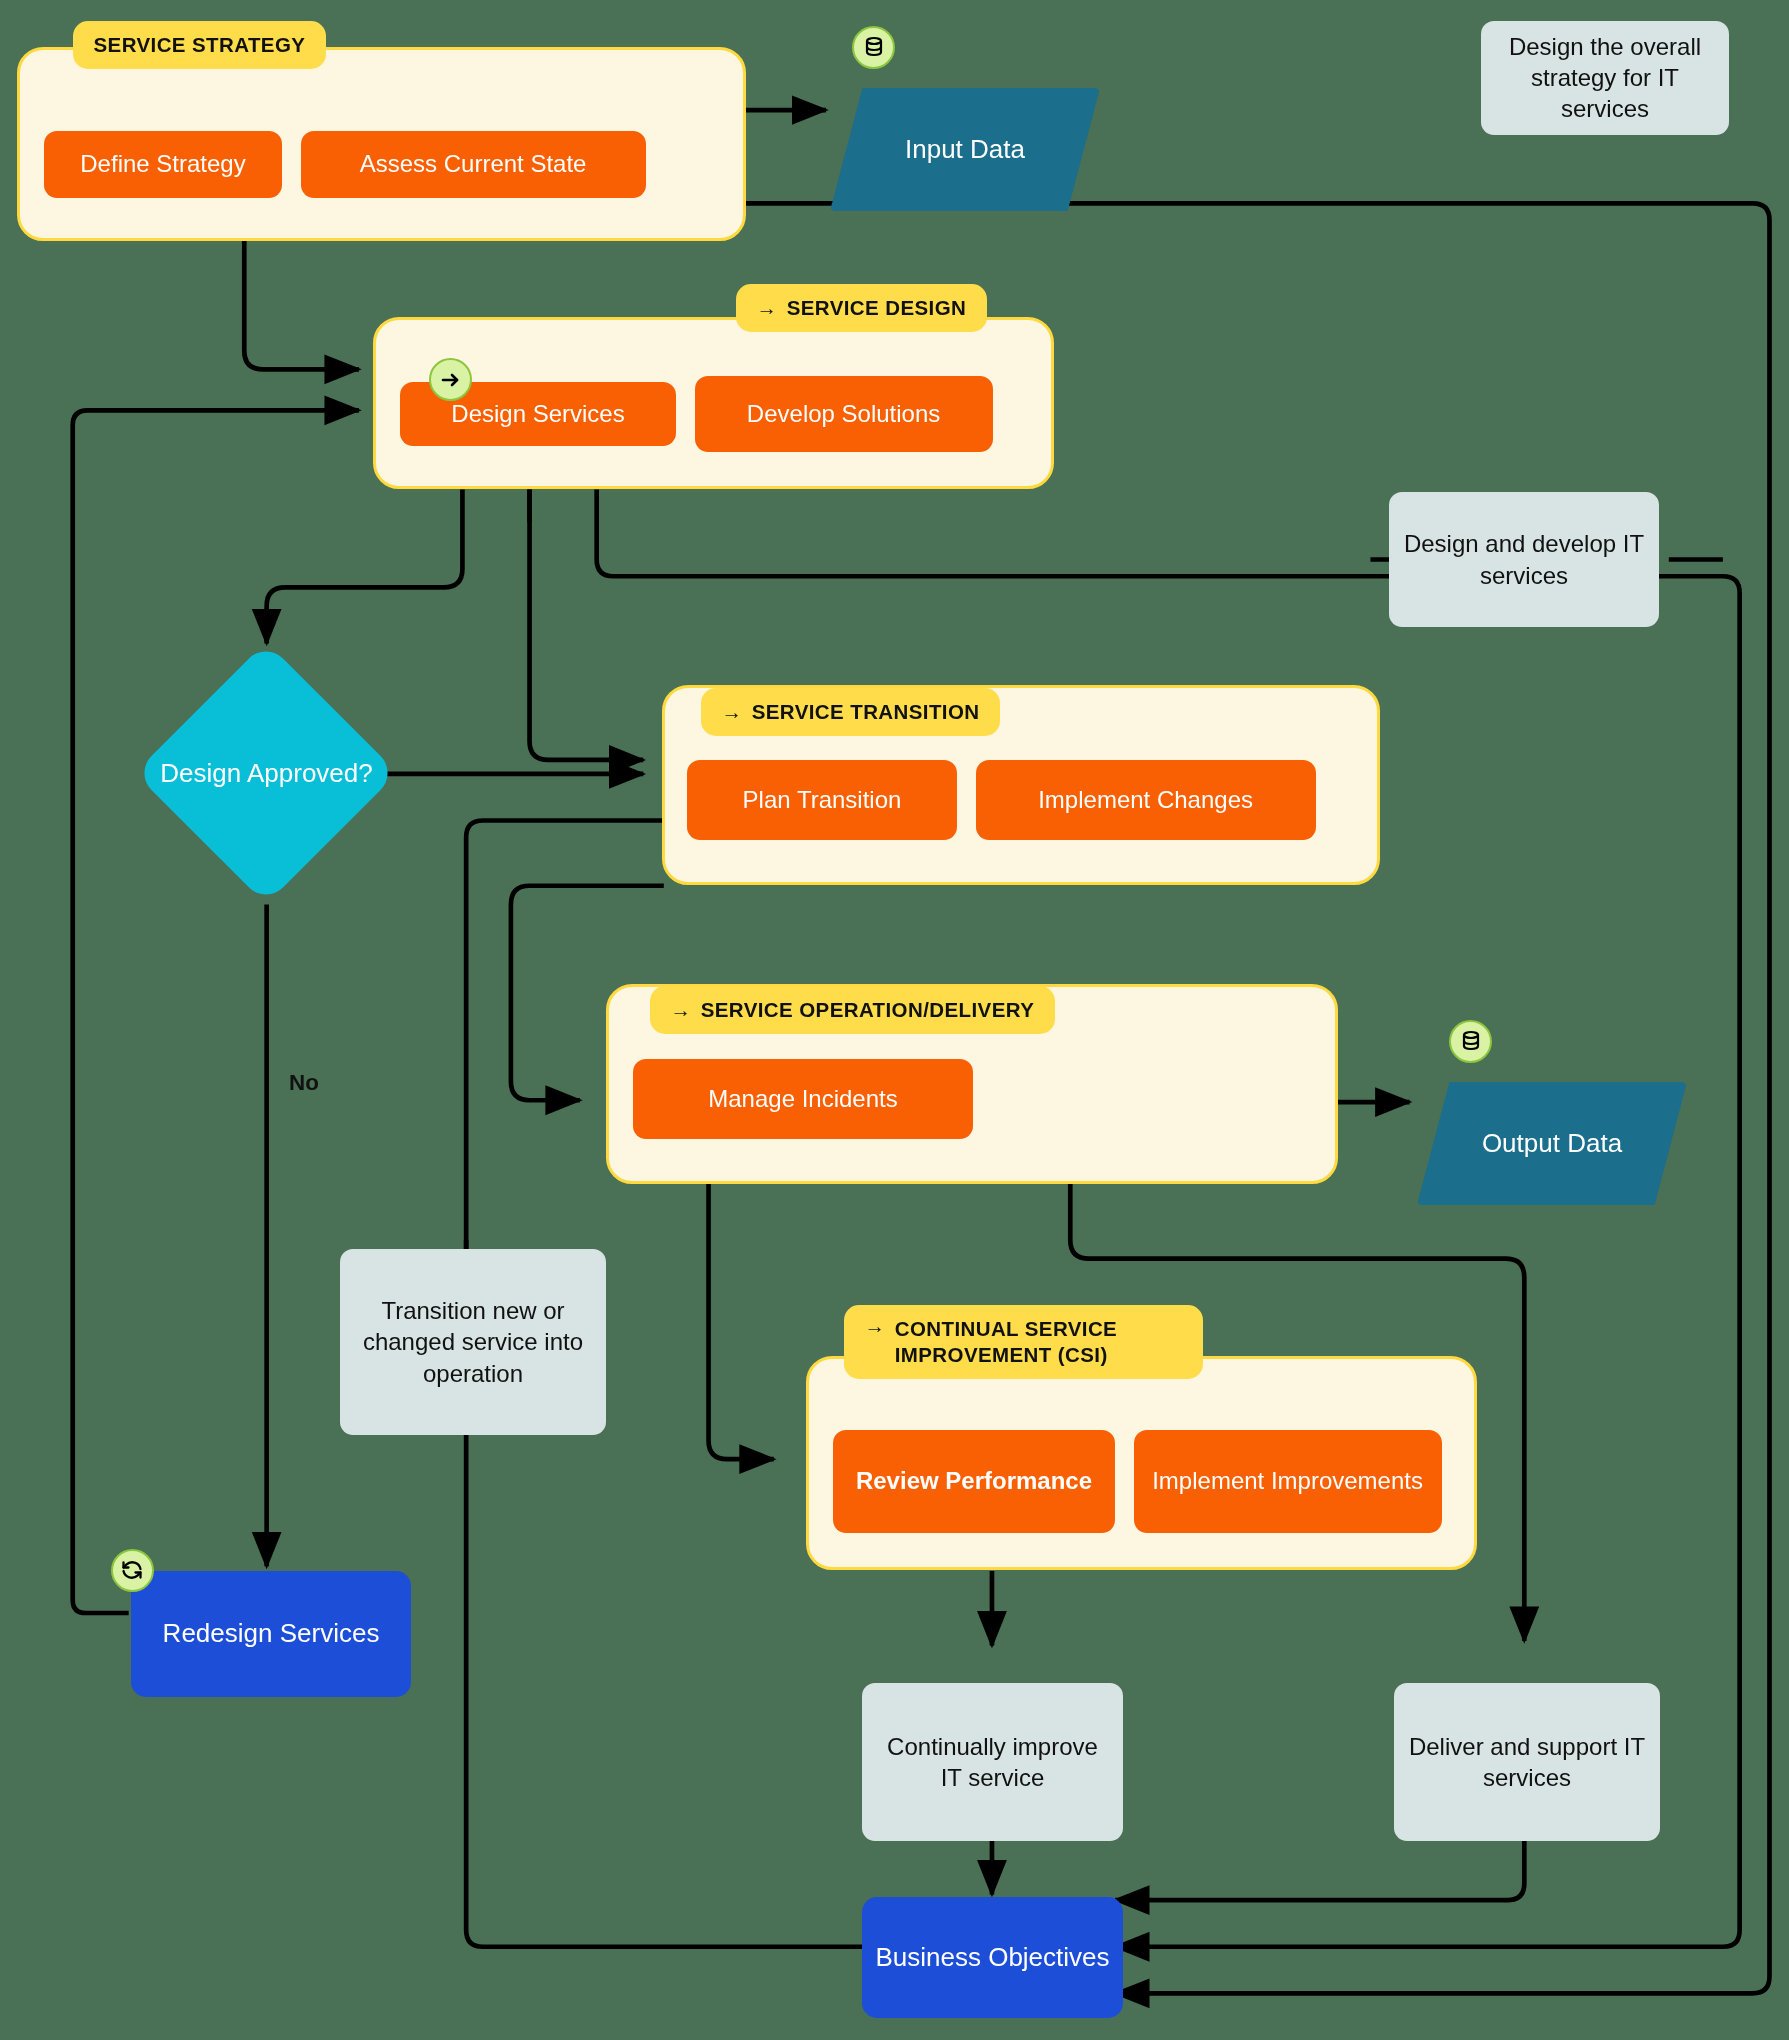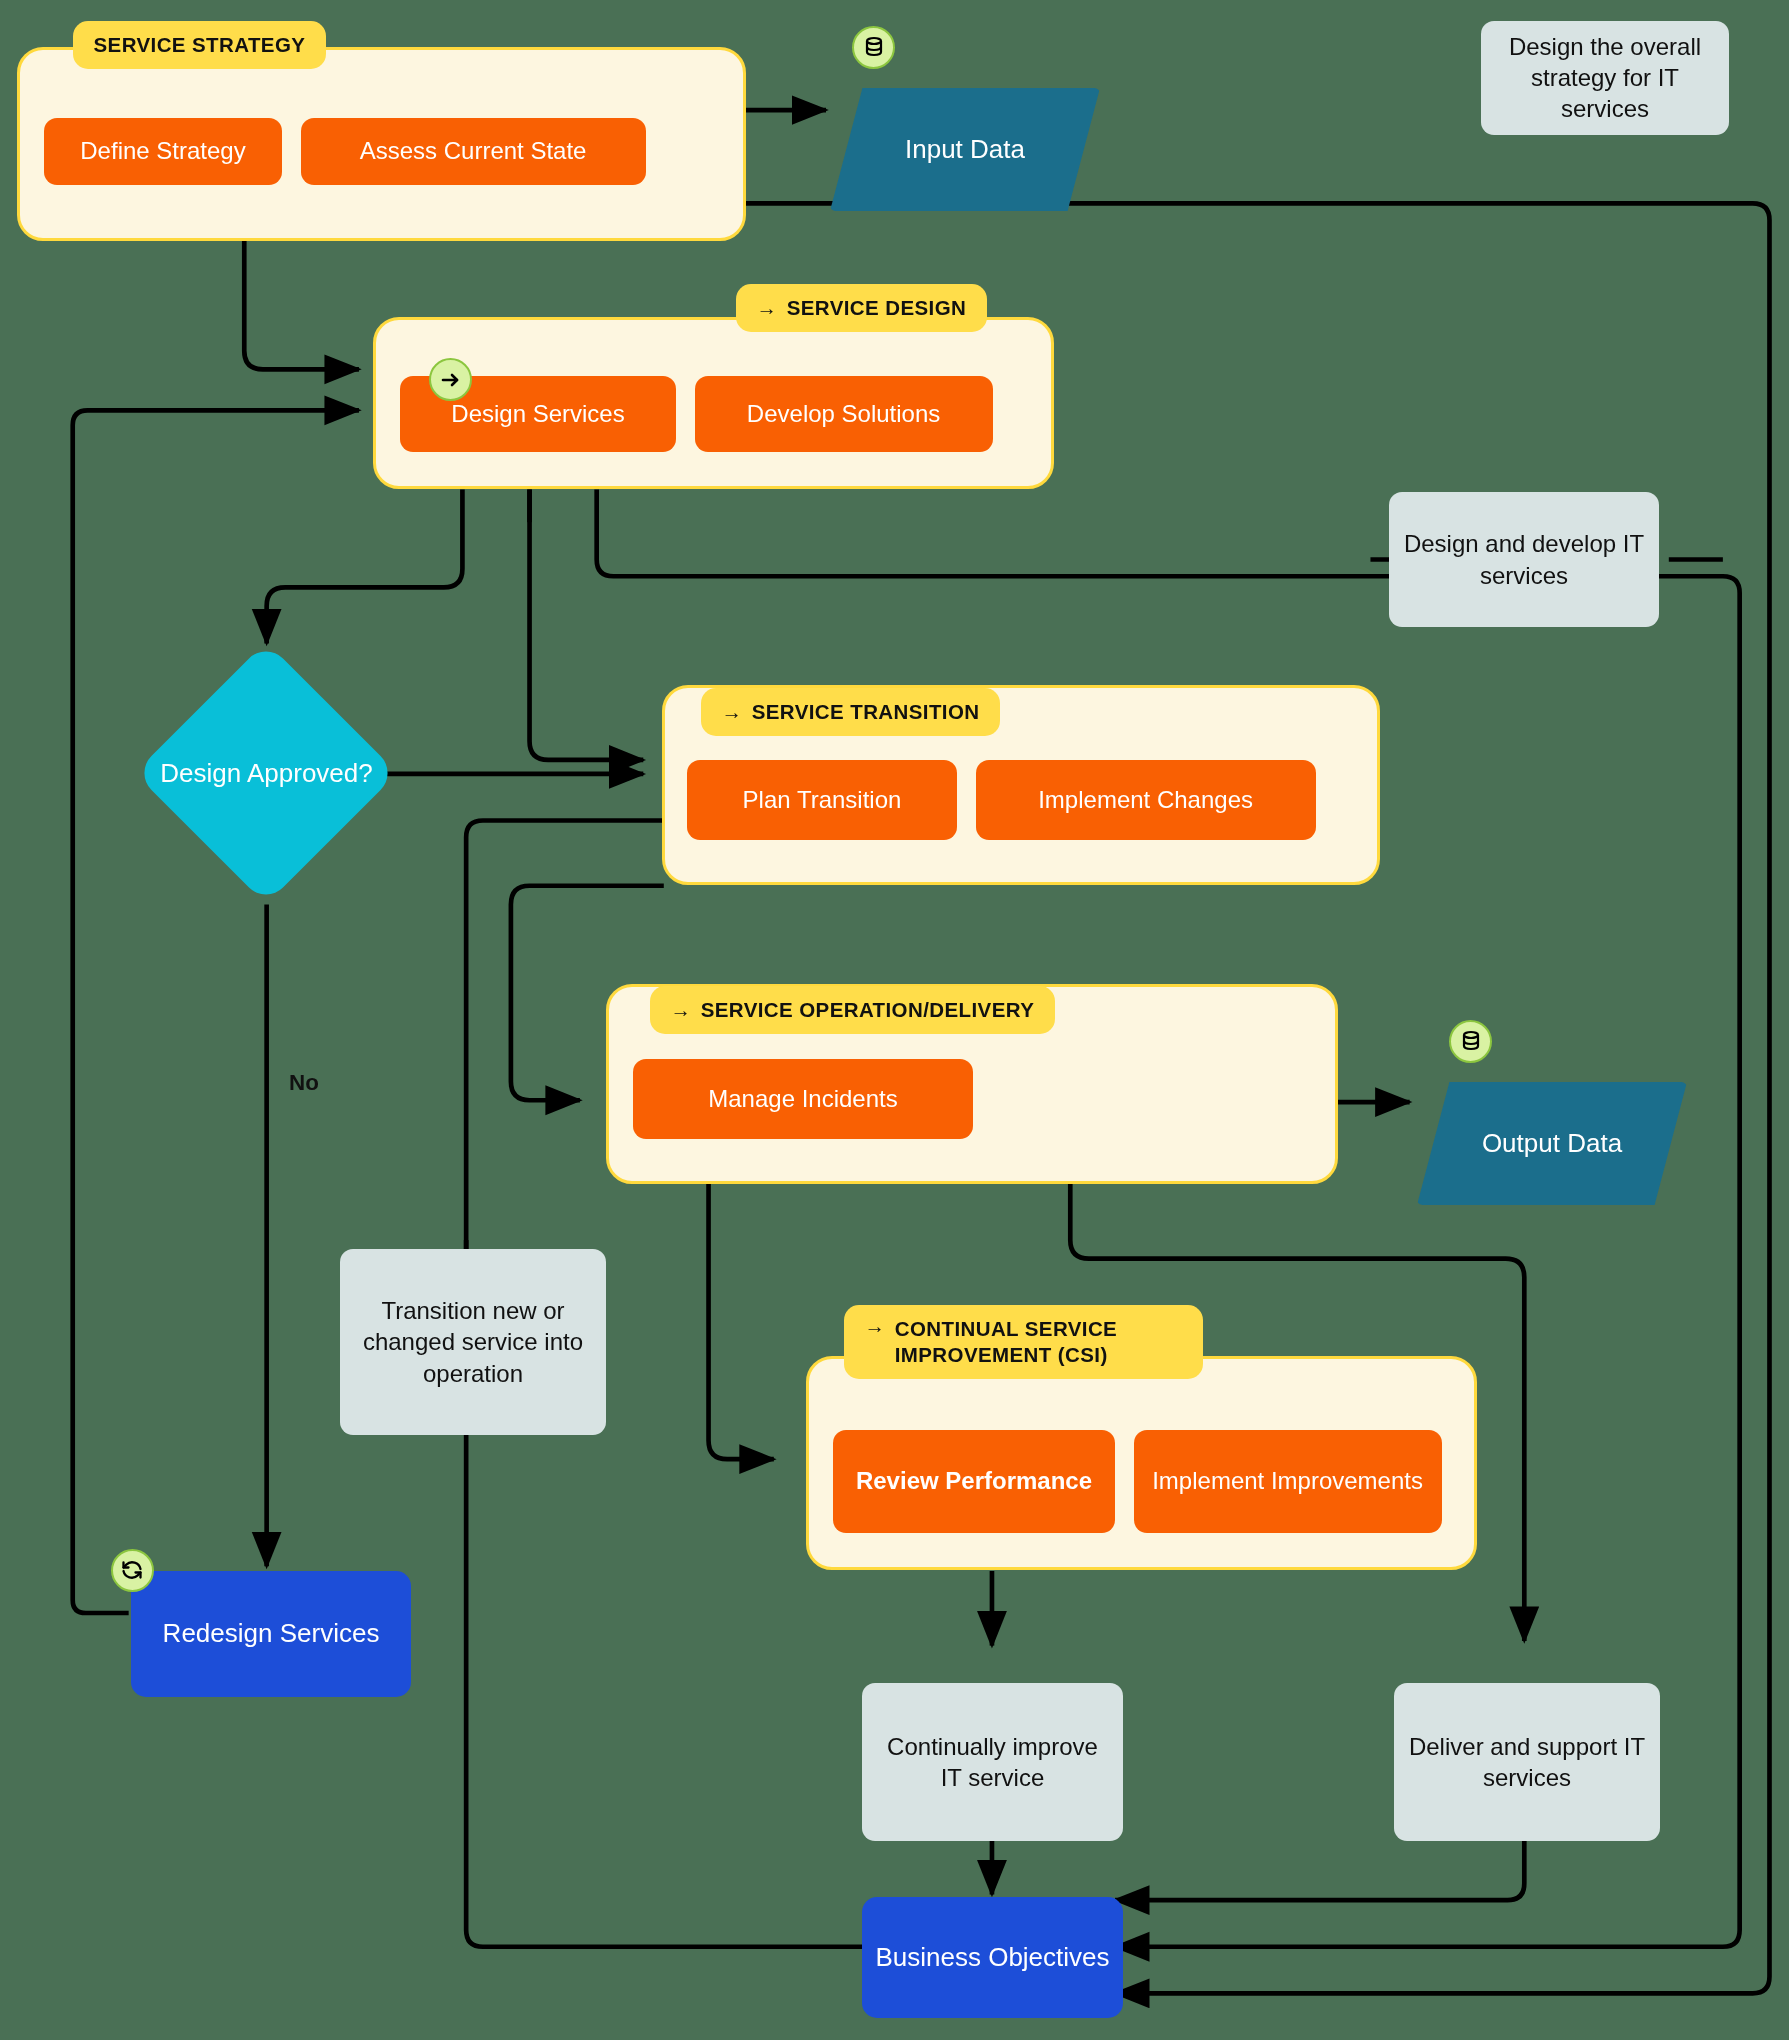--- a/index.html
+++ b/index.html
@@ -209,21 +209,21 @@
     <g fill="none" stroke="#000" stroke-width="5">
       <path d="M568,525 L568,560"></path>
       <path d="M640,560 L640,560"></path>
       <path d="M500,1330 L500,1340"></path>
       <path d="M1470,600 L1614,600"></path>
       <path d="M1790,600 L1848,600 "></path>
     </g>
   </svg>
 
   <div class="phase" style="left:17px; top:47px; width:729px; height:194px;">
-    <div class="phase-inner" style="height:121px; bottom:26px;">
+    <div class="phase-inner" style="height:121px; bottom:13px;">
       <div class="act" style="width:238px; height:67px;">
         <span>Define Strategy</span>
       </div>
       <div class="act" style="width:345px; height:67px;">
         <span>Assess Current State</span>
       </div>
     </div>
   </div>
   <div class="phase-title" style="left:73px; top:20.5px;">
     <span>SERVICE STRATEGY</span>
@@ -241,21 +241,21 @@
       </svg>
     </div>
   </div>
 
   <div class="note" style="left:1481px; top:20.5px; width:248px; height:114px;text-align:center;">
     <span>Design the overall strategy for IT services</span>
   </div>
 
   <div class="phase" style="left:373px; top:317px; width:681px; height:172px;">
     <div class="phase-inner" style="height:103px; bottom:20.5px;">
-      <div class="act" style="width:276px; height:76px;">
+      <div class="act" style="width:276px; height:64px;">
         <span>Design Services</span>
       </div>
       <div class="act" style="width:298px; height:76px;">
         <span>Develop Solutions</span>
       </div>
     </div>
     <div class="badge" style="left:53px; top:38px;">
       <svg viewBox="0 0 24 24" fill="none" stroke="#000" stroke-width="2.6" stroke-linecap="round" stroke-linejoin="round">
         <path d="M4 12h14"></path>
           <path d="M13 7l5 5-5 5"></path>

